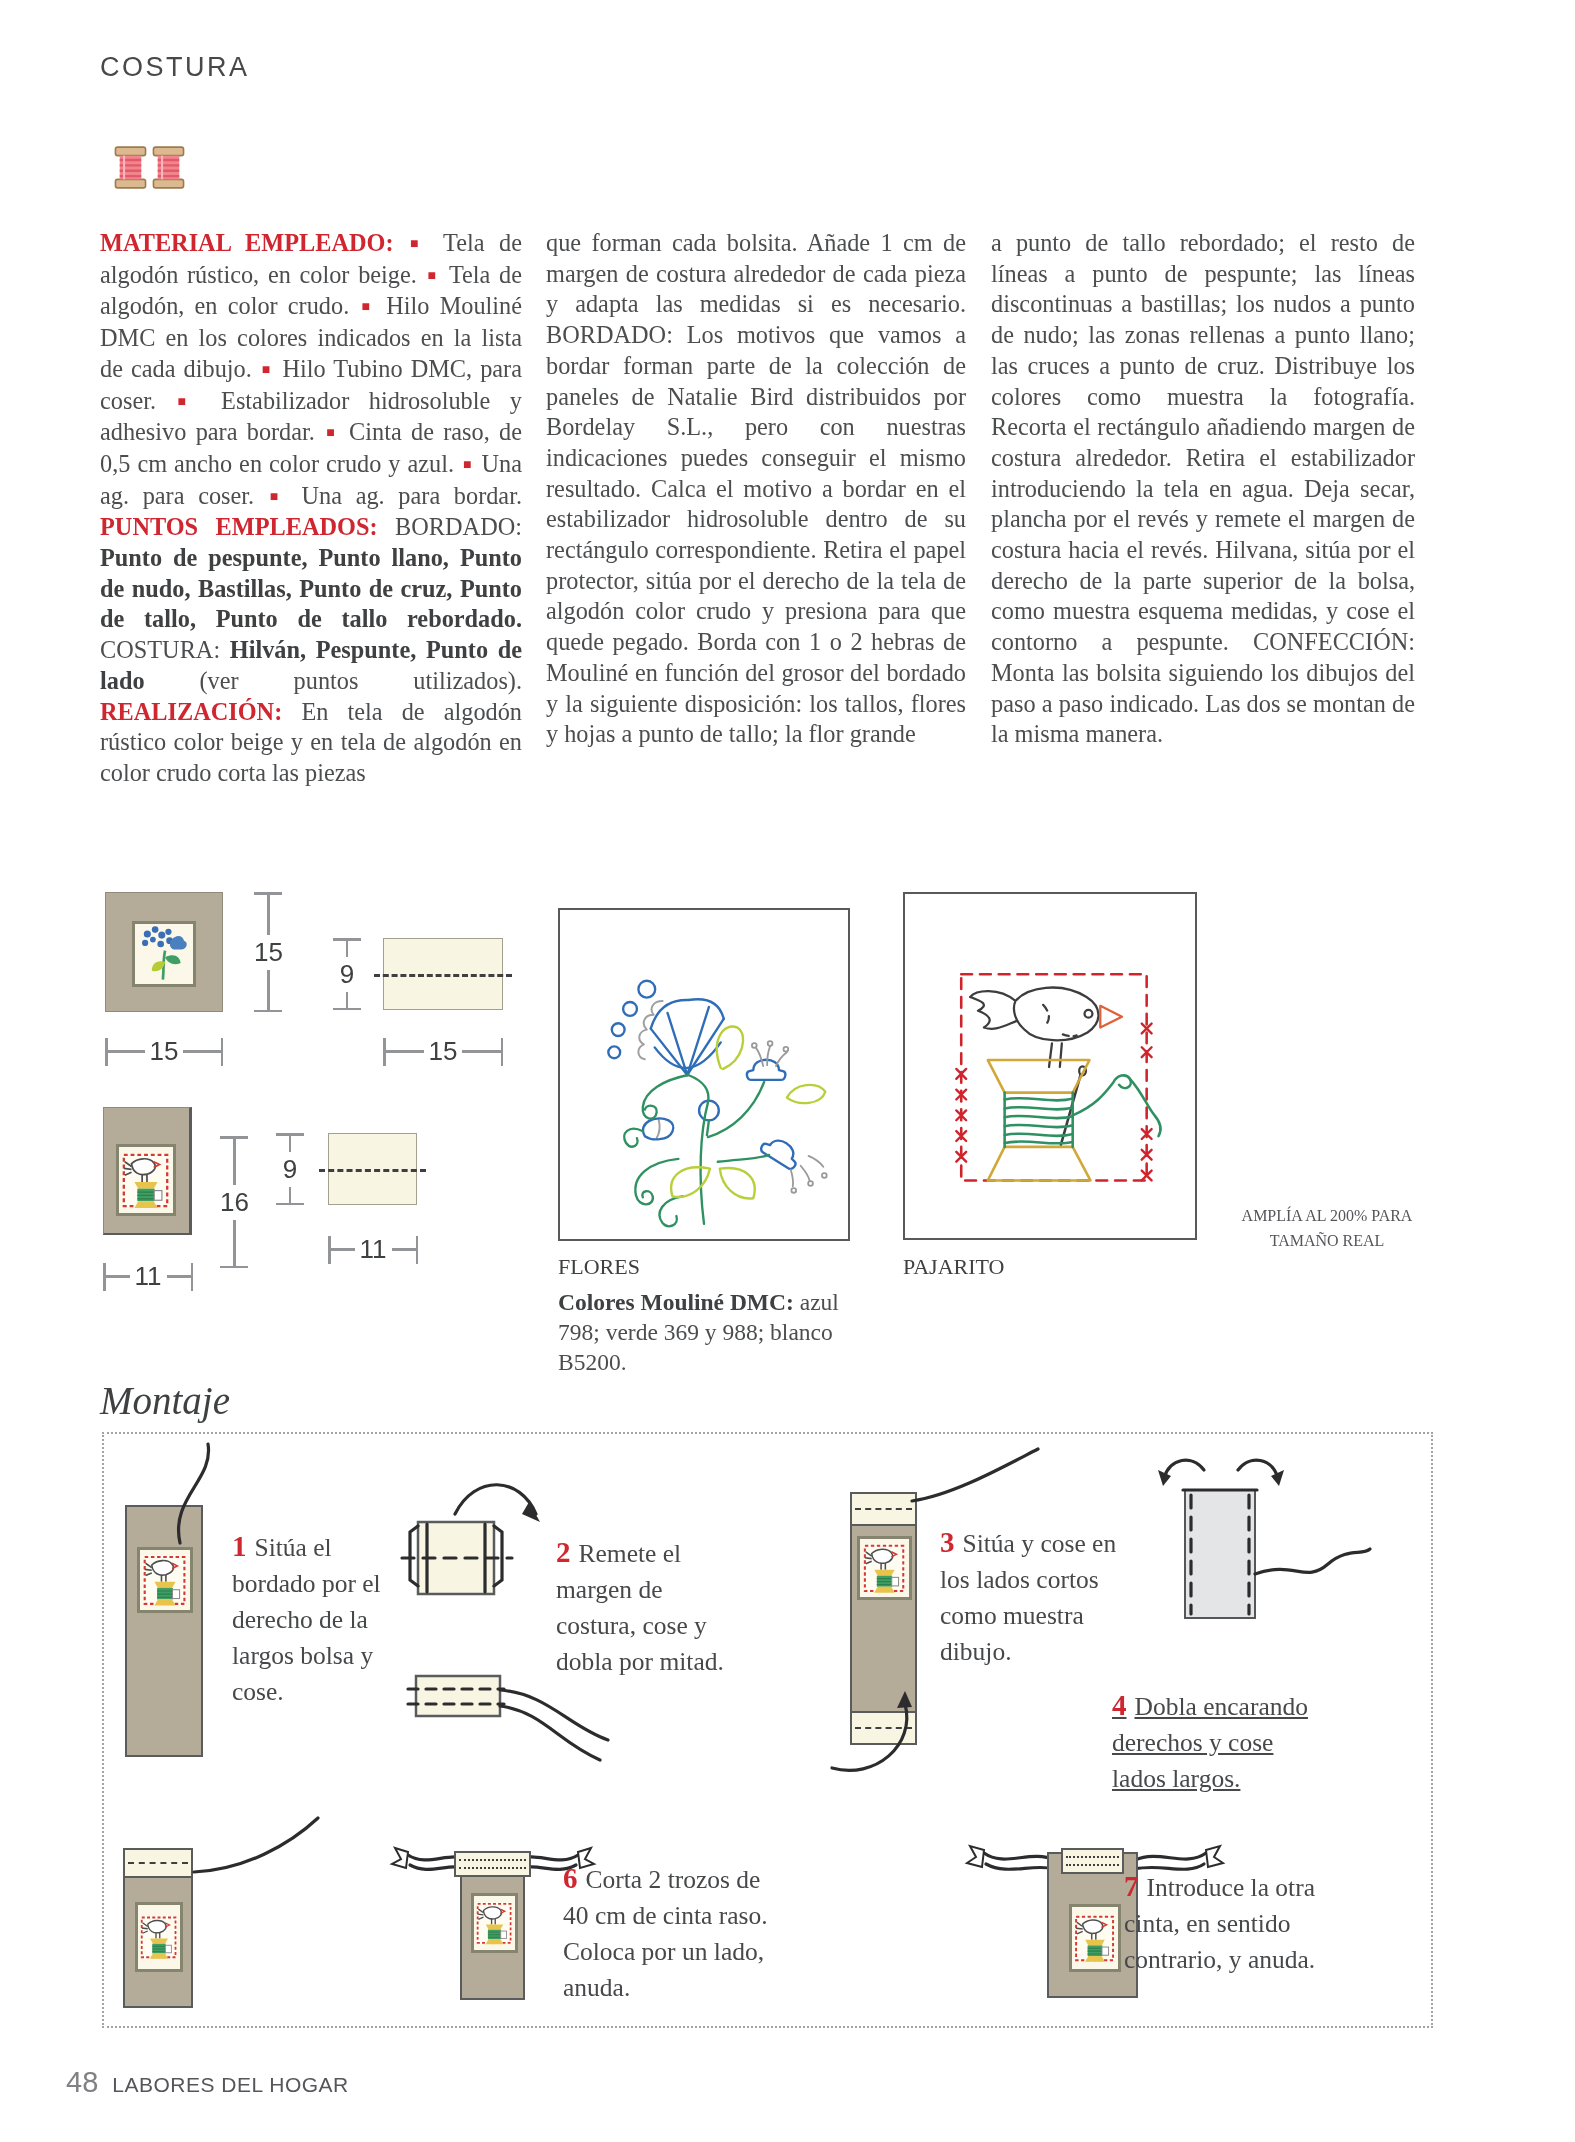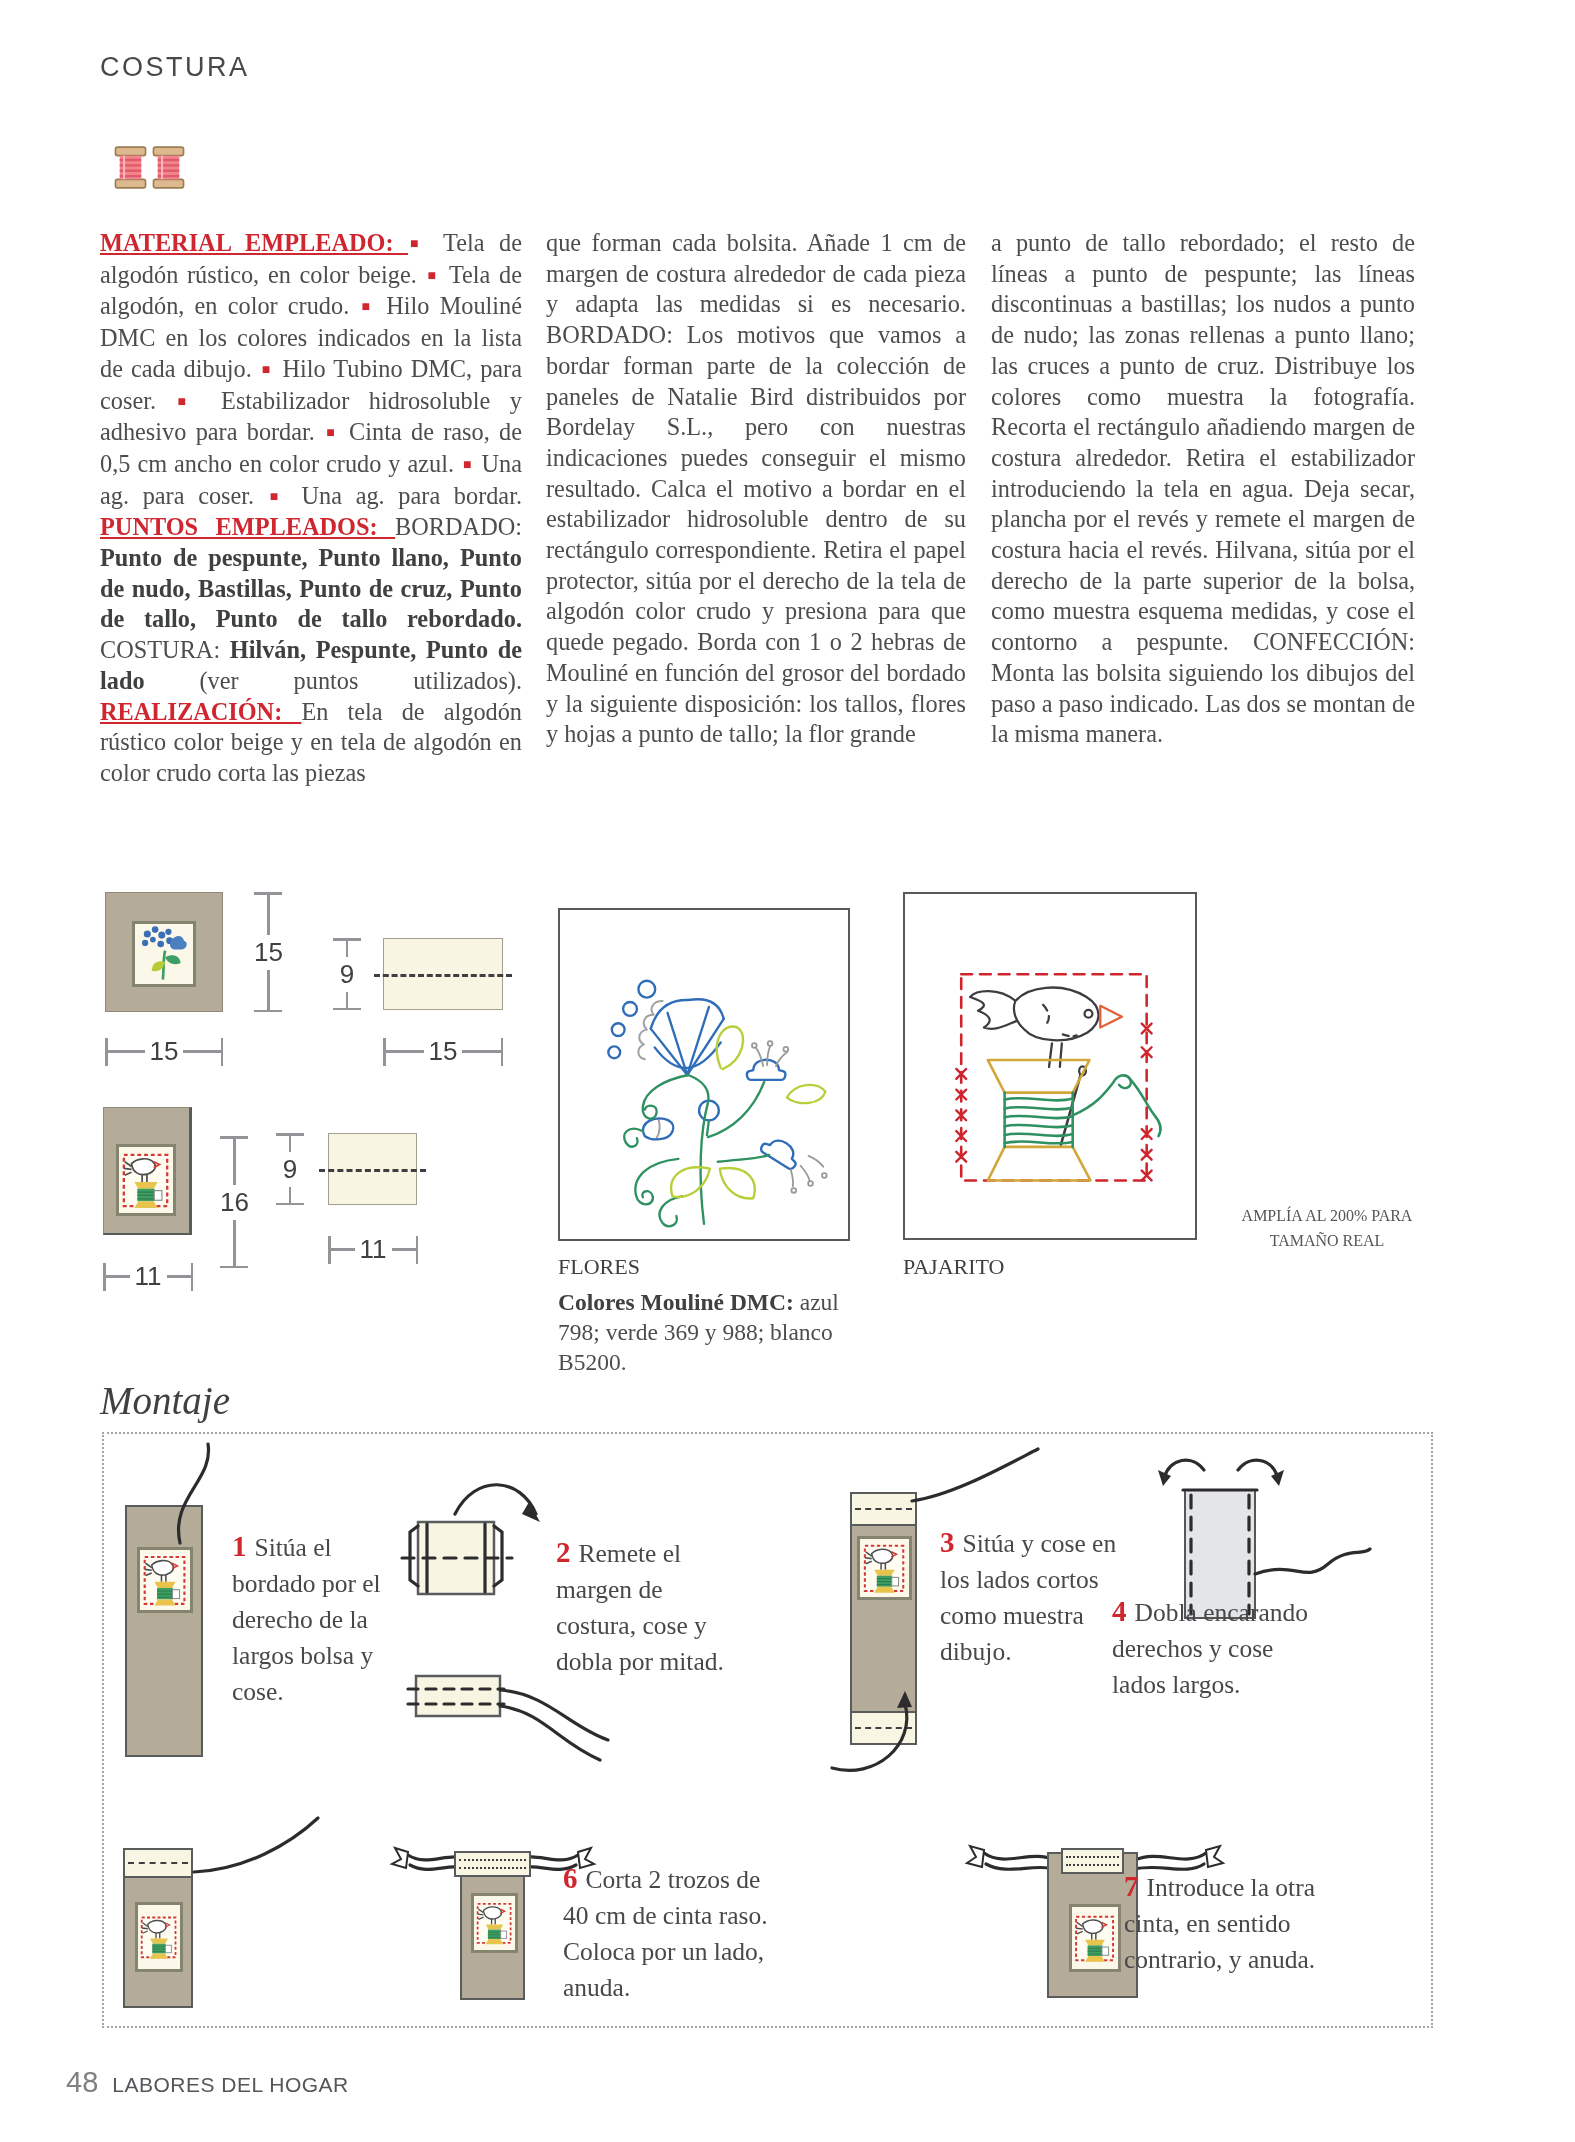--- a/index.html
+++ b/index.html
@@ -13,21 +13,21 @@
   .title-row{position:absolute;left:98px;top:146px;display:flex;align-items:center;}
   .title{font-family:"Liberation Sans",sans-serif;font-size:44px;color:#3f4042;letter-spacing:.5px;}
   .spools{display:flex;gap:5px;margin-left:16px;}
   .spools svg{width:33px;height:43px;}
 
   
   .col{position:absolute;top:228px;font-size:24.3px;line-height:30.7px;text-align:justify;color:#4c4d4f;}
   .col1{left:100px;width:422px;}
   .col2{left:546px;width:420px;}
   .col3{left:991px;width:424px;}
-  .seg-label{color:#cf2630;font-weight:bold;text-decoration:underline;}
+  .seg-label{color:#cf2630;font-weight:bold;}
   .seg-bold{font-weight:bold;color:#3f4042;}
   .seg-bullet{color:#cf2630;font-size:14px;vertical-align:3px;padding:0 2px;}
   .seg-normal{}
 
   
   .fabric-taupe{position:absolute;background:#b4ab98;border:1px solid #8f8a79;}
   .fabric-cream{position:absolute;background:#f8f5e3;border:1px solid #a49f8f;}
   .frame{position:absolute;background:#fbf8e9;border:3px solid #85846f;}
   .frame svg{width:100%;height:100%;display:block;}
   .stitch-dash{position:absolute;left:-10px;right:-10px;top:50%;border-top:3px dashed #3f3f41;}
@@ -377,21 +377,21 @@
   <svg class="art" style="left:1100px;top:1452px;" width="330" height="210" data-name="step4-fold-illustration">
     <rect x="85" y="38" width="70" height="128" fill="#e4e5e7" stroke="#55565a" stroke-width="2"></rect>
     <path d="M83,38 H157" stroke-width="5"></path>
     <path d="M91,43 V162 M149,43 V162" stroke-width="3.4" stroke-dasharray="13 9"></path>
     <path d="M104,18 C92,2 70,6 64,26" stroke-width="2.8"></path>
     <polygon points="58,18 63,34 71,24" fill="#2c2c2e" stroke="none"></polygon>
     <path d="M138,18 C150,2 172,6 178,26" stroke-width="2.8"></path>
     <polygon points="184,18 179,34 171,24" fill="#2c2c2e" stroke="none"></polygon>
     <path d="M155,122 C195,108 205,132 228,112 C248,95 262,104 270,97"></path>
   </svg>
-  <div class="step-text" style="left:1112px;top:1593px;width:210px;" data-name="step-4-text">
+  <div class="step-text" style="left:1112px;top:1687px;width:210px;text-decoration:underline;" data-name="step-4-text">
     <span class="step-num" data-name="step-number">4</span><span data-name="step-description">Dobla encarando derechos y cose lados largos.</span>
   </div>
 
   <div class="bag" style="left:123px;top:1848px;width:70px;height:160px;" data-name="step5-bag-illustration">
     <div class="band" style="left:-2px;right:-2px;top:-2px;height:30px;" data-name="stitched-band">
         <div class="st1"></div>
       </div>
     <div class="frame" style="left:10px;top:52px;width:48px;height:70px;" data-name="embroidery-frame">
       <svg data-name="bird-motif-icon">
           <use href="#bird-motif" xlink:href="#bird-motif"></use>

